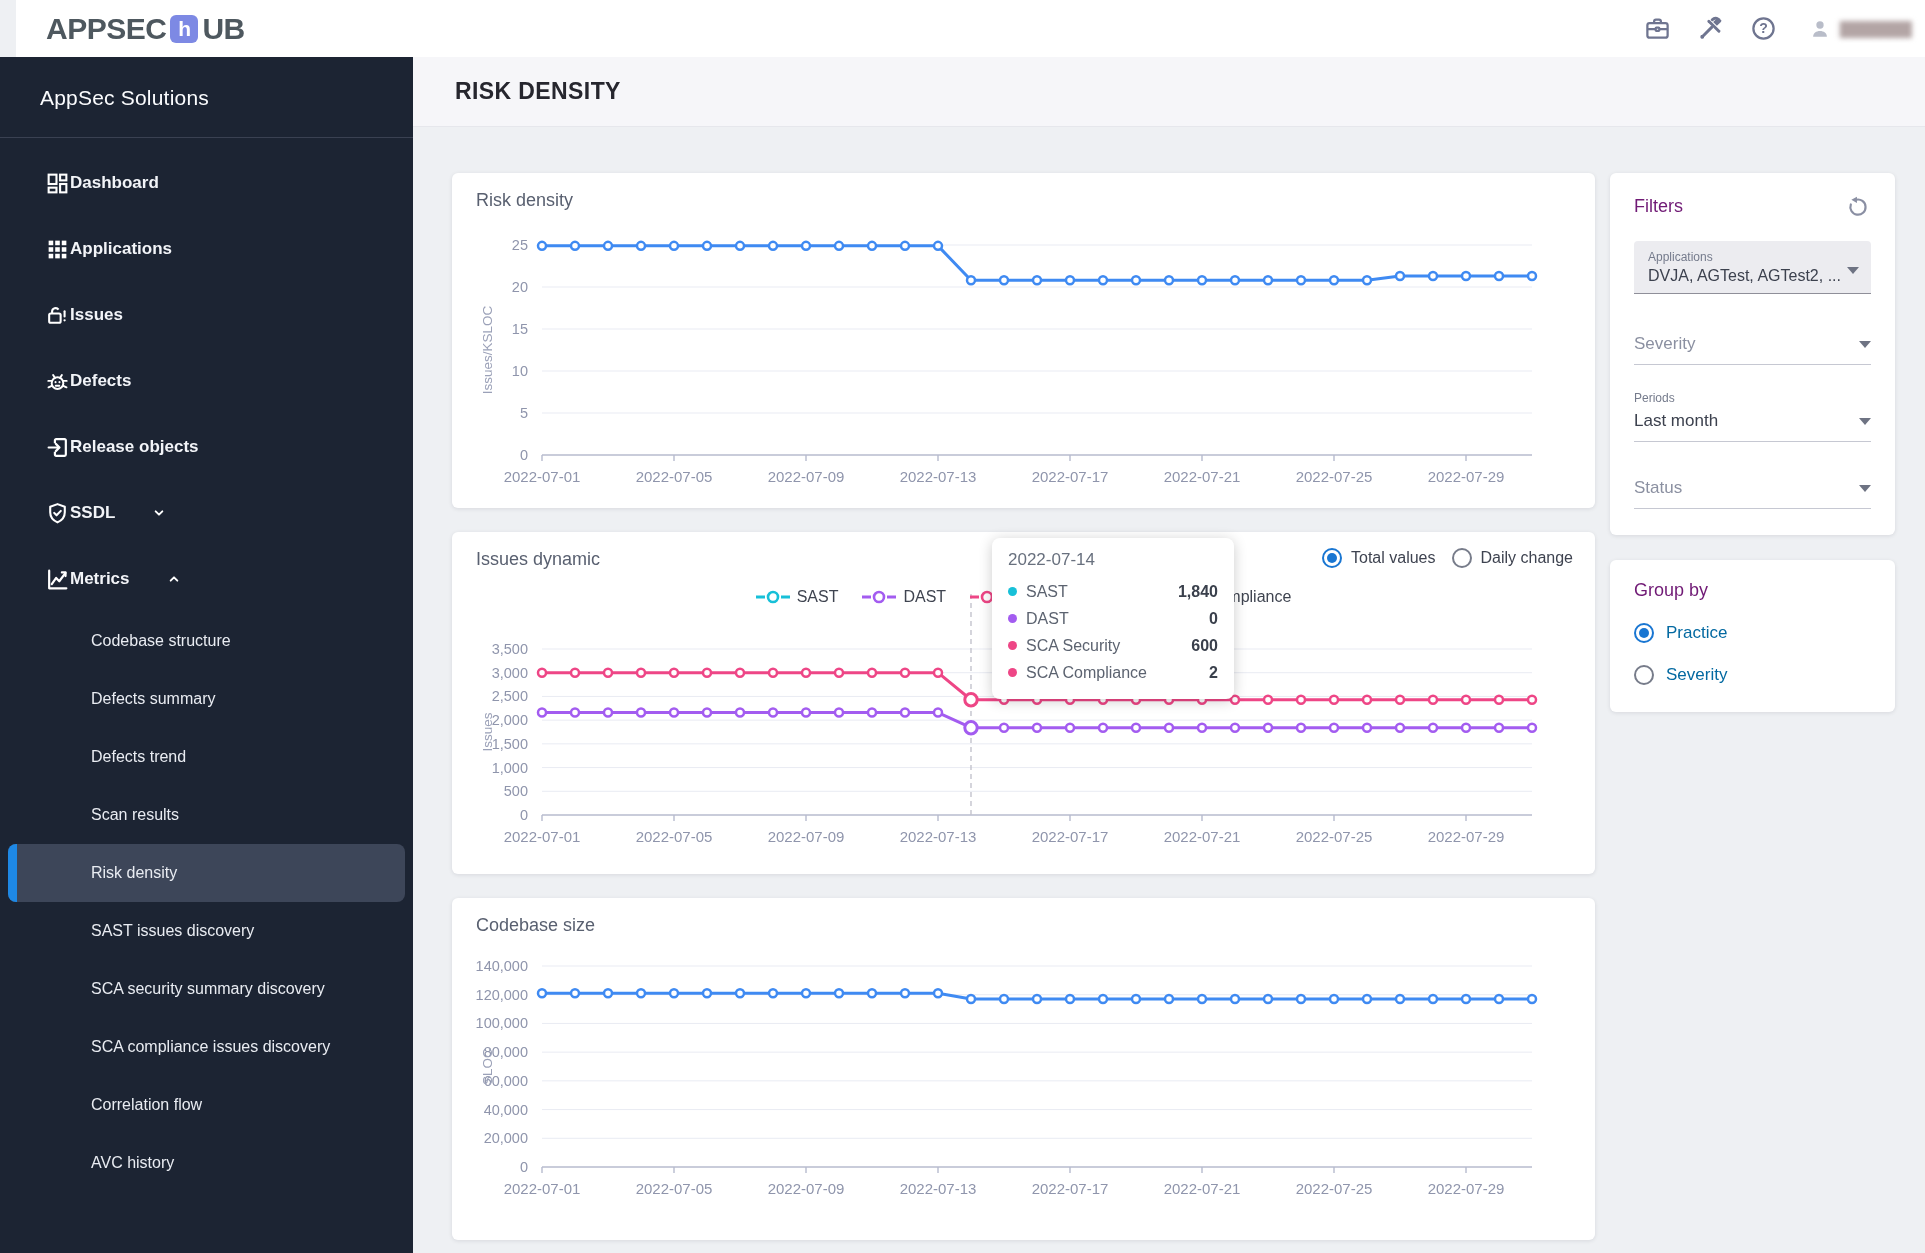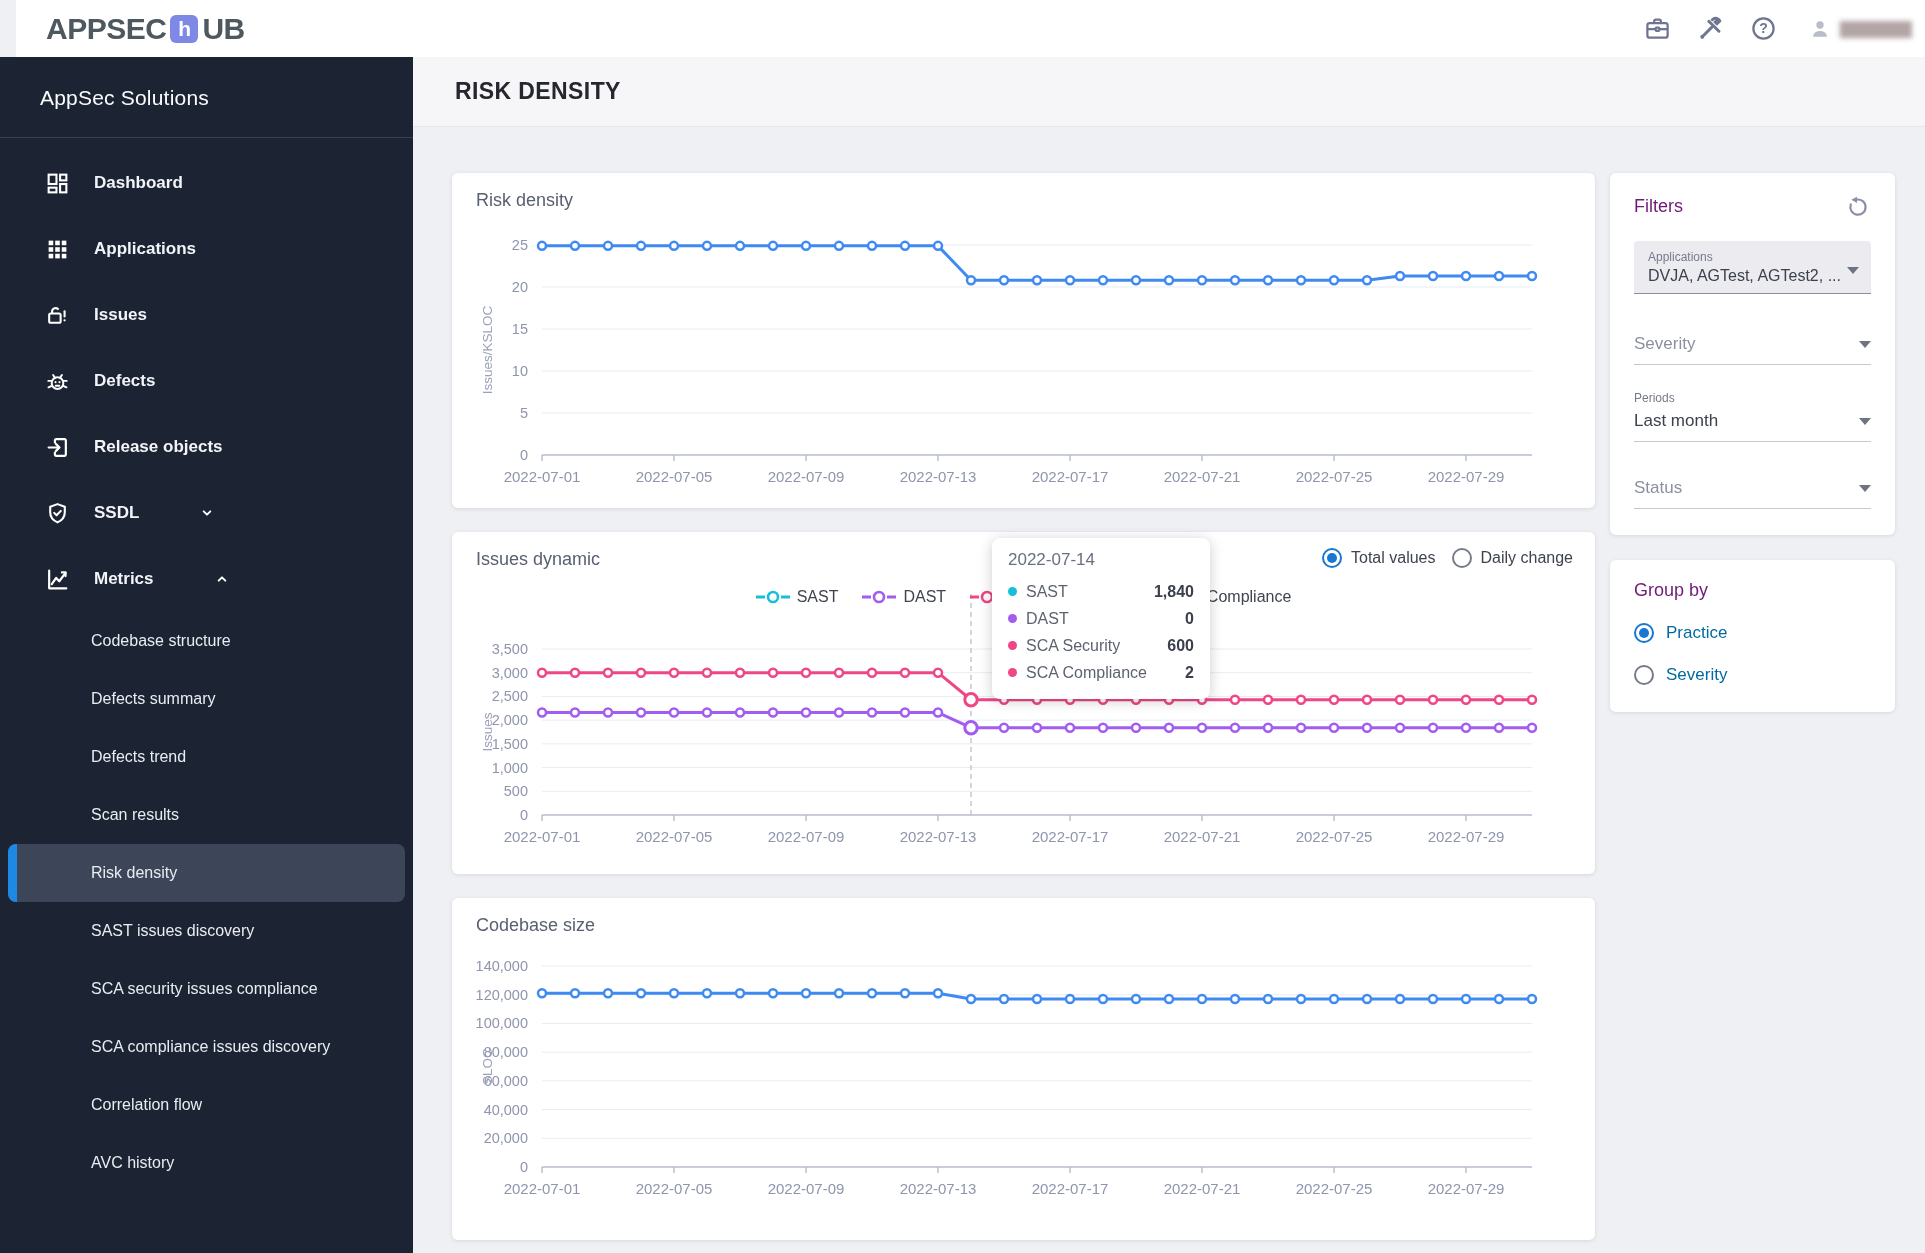--- a/index.html
+++ b/index.html
@@ -17,21 +17,21 @@
   .tb-icon { width:27px; height:27px; cursor:pointer; }
   .tb-icon svg { width:100%; height:100%; }
   .userchip { display:flex; align-items:center; gap:9px; margin-left:6px; cursor:pointer; }
   .username { font-size:14px; color:#b3a5a5; filter:blur(2.5px); letter-spacing:-1px; }
 
   
   .sidebar { position:fixed; left:0; top:57px; bottom:0; width:413px; background:#1c2433; z-index:10; }
   .brand { padding:29px 40px 27px; font-size:21px; font-weight:400; color:#fbfcfe; letter-spacing:.2px;
     border-bottom:1px solid #3a4152; }
   .menu { padding-top:12px; }
-  .menu-item { height:66px; display:flex; align-items:center; padding-left:45px; gap:24px;
+  .menu-item { height:66px; display:flex; align-items:center; padding-left:45px; 
     font-size:17px; font-weight:600; color:#f2f4f8; cursor:pointer; }
   .menu-item svg.mi { width:25px; height:25px; flex:none; }
   .menu-item svg.chev { width:20px; height:20px; margin-left:34px; }
   .submenu-item { height:58px; display:flex; align-items:center; margin:0 8px; padding-left:83px;
     font-size:16px; font-weight:400; color:#e9ecf2; border-radius:8px; cursor:pointer; position:relative; }
   .submenu-item.selected { background:#3d4659; }
   .submenu-item.selected::before { content:""; position:absolute; left:0; top:0; bottom:0; width:9px;
     background:#1e88e5; border-radius:8px 0 0 8px; }
 
   
@@ -53,21 +53,21 @@
     display:flex; align-items:center; justify-content:center; background:#fff; }
   .radio.on { border-color:#1976d2; }
   .radio.on::after { content:""; width:10px; height:10px; border-radius:50%; background:#1976d2; }
   .issues-controls { position:absolute; top:16px; right:22px; display:flex; gap:16px; z-index:3; }
   .issues-controls .radio-row { gap:9px; font-size:16px; color:#3e4350; }
 
   
   .legend { position:absolute; top:56px; left:0; right:0; display:flex; justify-content:center;
     gap:24px; z-index:2; }
   .legend-item { display:flex; align-items:center; gap:7px; font-size:16px; color:#3f4450; cursor:pointer; }
-  .tooltip { position:absolute; left:540px; top:6px; width:218px; background:#fff; border-radius:8px;
+  .tooltip { position:absolute; left:540px; top:6px; width:242px; background:#fff; border-radius:8px;
     box-shadow:0 2px 14px rgba(0,0,0,.20); padding:12px 16px 13px; z-index:6; }
   .tt-date { font-size:17px; color:#68707e; margin-bottom:8px; }
   .tt-row { display:flex; align-items:center; gap:9px; height:27px; }
   .tt-dot { width:9px; height:9px; border-radius:50%; flex:none; }
   .tt-label { font-size:16px; color:#5c6370; flex:1; }
   .tt-value { font-size:16px; font-weight:700; color:#3a404c; }
 
   
   #card-filters { height:362px; padding:20px 24px; }
   .filters-head { display:flex; justify-content:space-between; align-items:center; }
@@ -215,21 +215,21 @@
         <svg class="chev" viewBox="0 0 24 24" fill="none" stroke="#fff" stroke-width="2.3" stroke-linecap="round" stroke-linejoin="round">
           <path d="M8 14l4-4 4 4"></path>
         </svg>
       </div>
       <div class="submenu-item">Codebase structure</div>
       <div class="submenu-item">Defects summary</div>
       <div class="submenu-item">Defects trend</div>
       <div class="submenu-item">Scan results</div>
       <div class="submenu-item selected">Risk density</div>
       <div class="submenu-item">SAST issues discovery</div>
-      <div class="submenu-item">SCA security issues compliance</div>
+      <div class="submenu-item">SCA security summary discovery</div>
       <div class="submenu-item">SCA compliance issues discovery</div>
       <div class="submenu-item">Correlation flow</div>
       <div class="submenu-item">AVC history</div>
     </div>
 </nav>
 
 <main class="main">
   <div class="page-header">
     <span>RISK DENSITY</span>
   </div>

